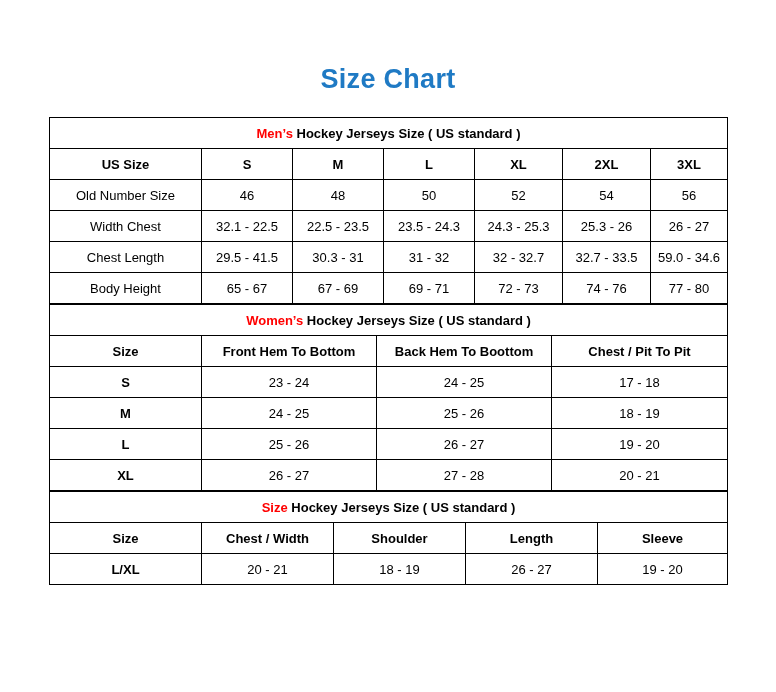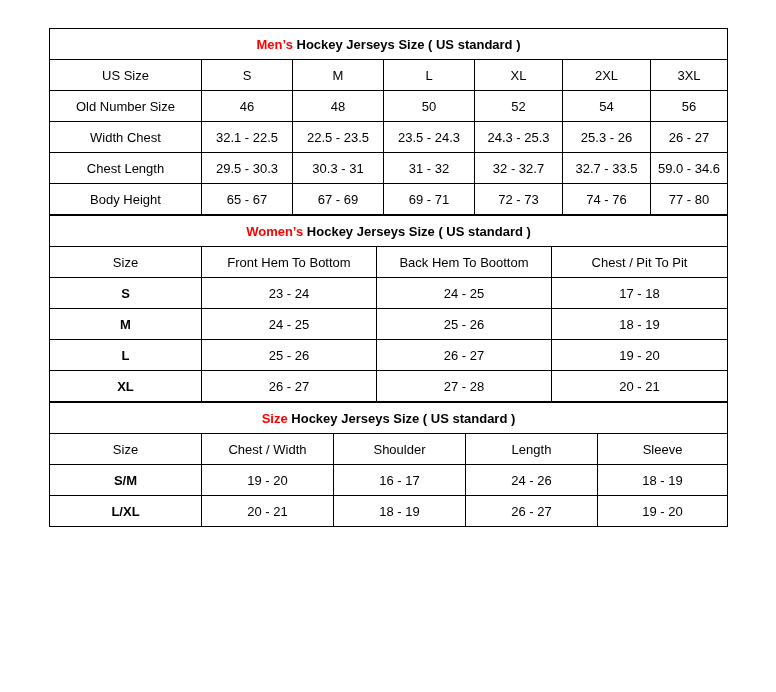--- a/index.html
+++ b/index.html
@@ -22,21 +22,21 @@
   }
   .title {
     text-align: center;
     color: #1f7ac4;
     font-size: 27px;
     font-weight: bold;
     padding-top: 64px;
     letter-spacing: 0.3px;
   }
   .chart-wrap {
-    margin: 28px auto 0 auto;
+    margin: 22px auto 0 auto;
     width: 678px;
   }
   table.size-table {
     border-collapse: collapse;
     width: 100%;
     table-layout: fixed;
   }
   table.size-table td {
     border: 1px solid #000000;
     font-size: 13px;
@@ -49,34 +49,35 @@
   td.section-head {
     background: #ffff00;
     font-weight: bold;
     font-size: 14.5px;
     height: 29px;
   }
   td.section-head .accent {
     color: #ff0000;
   }
   td.colhead {
-    font-weight: normal;
+    font-weight: bold;
   }
   td.rowlabel {
     font-weight: normal;
   }
   td.rowlabel-bold {
     font-weight: bold;
   }
 </style>
 </head>
 <body>
 
 <div class="page">
 
+  <div class="title">Size Chart</div>
 
   <div class="chart-wrap">
 
     <table class="size-table">
       <colgroup>
         <col style="width:152px">
           <col style="width:91px">
           <col style="width:91px">
         <col style="width:91px">
           <col style="width:88px">
@@ -109,21 +110,21 @@
         <td class="rowlabel">Width Chest</td>
         <td>32.1 - 22.5</td>
         <td>22.5 - 23.5</td>
         <td>23.5 - 24.3</td>
         <td>24.3 - 25.3</td>
         <td>25.3 - 26</td>
         <td>26 - 27</td>
       </tr>
       <tr>
         <td class="rowlabel">Chest Length</td>
-        <td>29.5 - 30.3</td>
+        <td>29.5 - 41.5</td>
         <td>30.3 - 31</td>
         <td>31 - 32</td>
         <td>32 - 32.7</td>
         <td>32.7 - 33.5</td>
         <td>59.0 - 34.6</td>
       </tr>
       <tr>
         <td class="rowlabel">Body Height</td>
         <td>65 - 67</td>
         <td>67 - 69</td>
@@ -192,27 +193,20 @@
         <td class="section-head" colspan="5"><span class="accent">Size</span><span> Hockey Jerseys Size ( US standard )</span></td>
       </tr>
       <tr>
         <td class="colhead">Size</td>
         <td class="colhead">Chest / Width</td>
         <td class="colhead">Shoulder</td>
         <td class="colhead">Length</td>
         <td class="colhead">Sleeve</td>
       </tr>
       <tr>
-        <td class="rowlabel-bold">S/M</td>
-        <td>19 - 20</td>
-        <td>16 - 17</td>
-        <td>24 - 26</td>
-        <td>18 - 19</td>
-      </tr>
-      <tr>
         <td class="rowlabel-bold">L/XL</td>
         <td>20 - 21</td>
         <td>18 - 19</td>
         <td>26 - 27</td>
         <td>19 - 20</td>
       </tr>
     </tbody>
       </table>
 
   </div>

